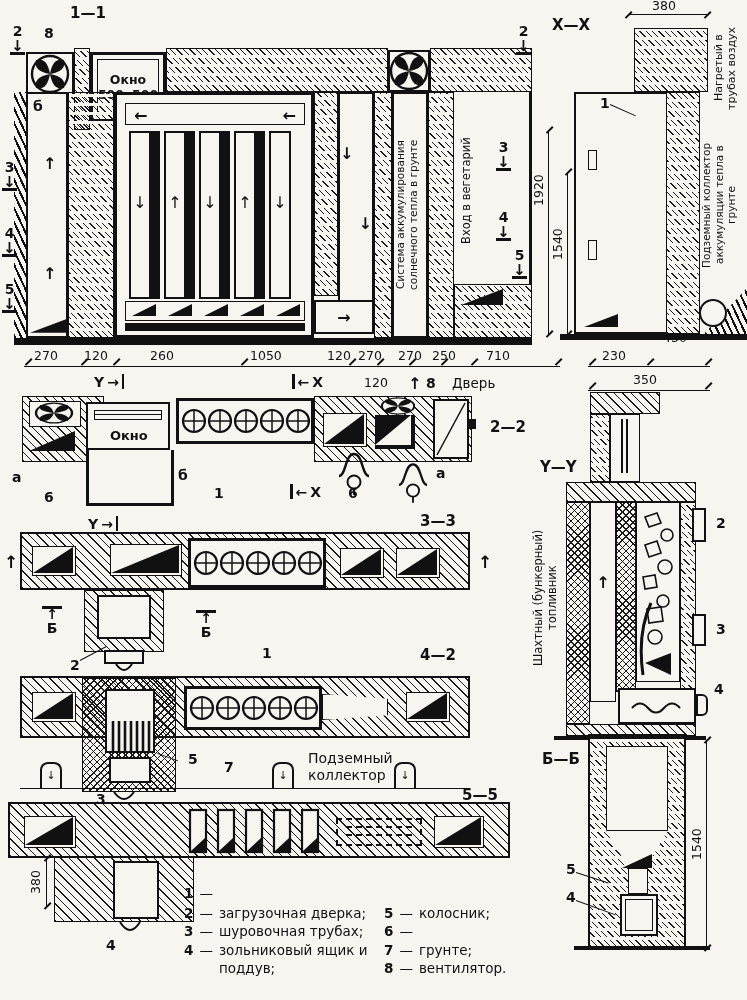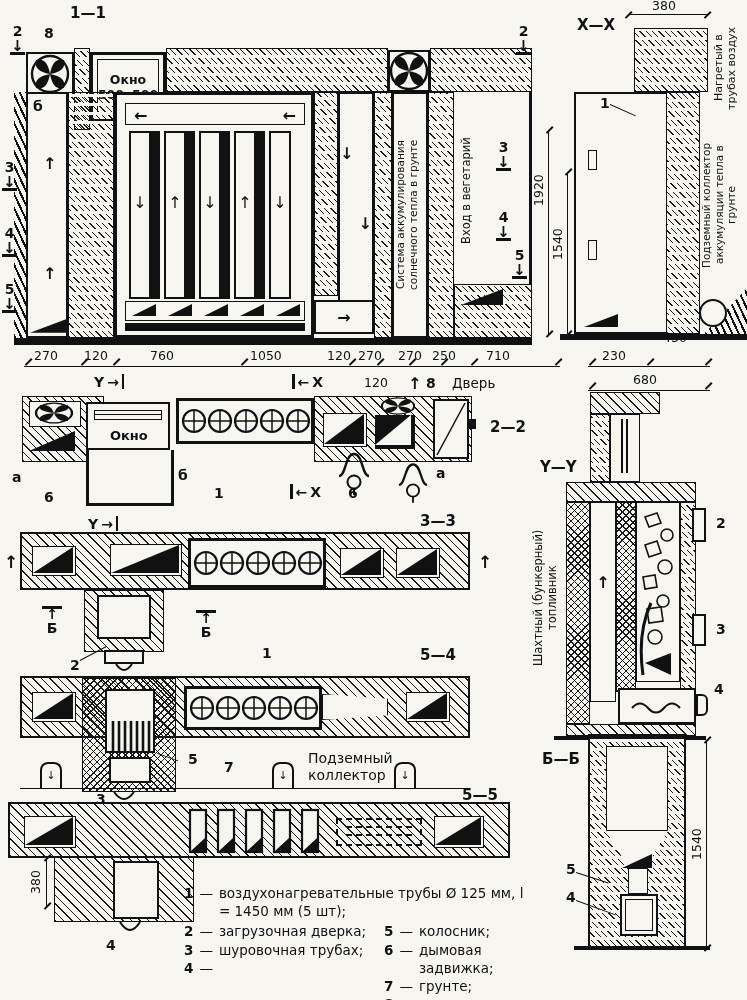--- a/index.html
+++ b/index.html
@@ -200,21 +200,21 @@
         <use href="#wedge"></use>
       </svg>
   </div>
   <div class="cut" style="left:512px;top:248px">
     <span>5</span>
     <span class="ar">↓</span>
       <div class="bar"></div>
   </div>
   <div class="abs blk" style="left:14px;top:338px;width:518px;height:7px"></div>
 
-  <div class="abs lbl" style="left:577px;top:18px">X—X</div>
+  <div class="abs lbl" style="left:552px;top:18px">X—X</div>
   <div class="abs hline" style="left:628px;top:14px;width:80px">
     <div class="tick" style="left:-4px;top:-1px"></div>
       <div class="tick" style="right:-4px;top:-1px"></div>
   </div>
   <div class="abs dim" style="left:652px;top:0">380</div>
   <div class="abs vt txt" style="left:712px;top:2px;width:32px;height:132px;font-size:11px">Нагретый в
 трубах воздух</div>
 
   <div class="abs brick" style="left:634px;top:28px;width:74px;height:64px"></div>
   <div class="abs w" style="left:574px;top:92px;width:92px;height:242px;border:2px solid #111;border-right:none">
@@ -254,21 +254,21 @@
   <div class="tick" style="left:112px;top:361px"></div>
     <div class="tick" style="left:240px;top:361px"></div>
   <div class="tick" style="left:348px;top:361px"></div>
     <div class="tick" style="left:376px;top:361px"></div>
   <div class="tick" style="left:408px;top:361px"></div>
     <div class="tick" style="left:440px;top:361px"></div>
   <div class="tick" style="left:470px;top:361px"></div>
     <div class="tick" style="left:554px;top:361px"></div>
   <div class="abs dim" style="left:34px;top:350px">270</div>
   <div class="abs dim" style="left:84px;top:350px">120</div>
-  <div class="abs dim" style="left:150px;top:350px">760</div>
+  <div class="abs dim" style="left:150px;top:350px">260</div>
   <div class="abs dim" style="left:250px;top:350px">1050</div>
   <div class="abs dim" style="left:327px;top:350px">120</div>
   <div class="abs dim" style="left:358px;top:350px">270</div>
   <div class="abs dim" style="left:398px;top:350px">270</div>
   <div class="abs dim" style="left:432px;top:350px">250</div>
   <div class="abs dim" style="left:486px;top:350px">710</div>
 
   <div class="smark" style="left:94px;top:374px">
     <span>Y</span>
     <span>→</span>
@@ -286,21 +286,21 @@
 
   <div class="abs hline" style="left:588px;top:366px;width:122px"></div>
   <div class="tick" style="left:588px;top:361px"></div>
     <div class="tick" style="left:646px;top:361px"></div>
     <div class="tick" style="left:704px;top:361px"></div>
   <div class="abs dim" style="left:602px;top:350px">230</div>
   <div class="abs dim" style="left:663px;top:332px">430</div>
   <div class="abs hline" style="left:588px;top:390px;width:122px"></div>
   <div class="tick" style="left:588px;top:385px"></div>
     <div class="tick" style="left:704px;top:385px"></div>
-  <div class="abs dim" style="left:633px;top:374px">680</div>
+  <div class="abs dim" style="left:633px;top:374px">350</div>
 
   <div class="abs diag bd1" style="left:22px;top:396px;width:82px;height:66px">
     <div class="abs w bd1" style="left:6px;top:4px;width:52px;height:26px">
       <svg width="48" height="22">
           <use href="#fan" x="24" y="11" transform="scale(1 .55)" transform-origin="24 11"></use>
         </svg>
     </div>
     <svg class="abs" style="left:6px;top:34px" width="46" height="20" viewBox="0 0 42 16" preserveAspectRatio="none">
         <use href="#wedge"></use>
       </svg>
@@ -425,21 +425,21 @@
   </div>
   <div class="cutup" style="left:196px;top:610px">
     <div class="bar"></div>
     <span class="ar">↑</span>
     <span>Б</span>
   </div>
   <div class="abs n" style="left:70px;top:658px">2</div>
   <div class="lead" style="left:80px;top:660px;width:30px;transform:rotate(-28deg)"></div>
   <div class="abs n" style="left:262px;top:646px">1</div>
 
-  <div class="abs lbl" style="left:420px;top:648px">5—4</div>
+  <div class="abs lbl" style="left:420px;top:648px">4—2</div>
   <div class="abs diag bd" style="left:20px;top:676px;width:450px;height:62px">
     <div class="abs w bd1" style="left:10px;top:14px;width:44px;height:30px">
       <svg width="40" height="26" viewBox="0 0 42 16" preserveAspectRatio="none">
           <use href="#wedge"></use>
         </svg>
     </div>
     <div class="abs w bd3" style="left:162px;top:8px;width:138px;height:44px">
       <svg width="132" height="38">
         <use href="#tube" x="15" y="19"></use>
           <use href="#tube" x="41" y="19"></use>
@@ -530,49 +530,48 @@
   <div class="abs vt dim" style="left:30px;top:864px;height:36px">380</div>
   <svg class="abs" style="left:118px;top:922px" width="24" height="14">
       <path d="M2 0 Q12 16 22 0" fill="none" stroke="#111" stroke-width="2"></path>
     </svg>
   <div class="abs n" style="left:106px;top:938px">4</div>
 
   <div class="abs" style="left:184px;top:884px;width:372px;font-size:13.5px;line-height:1.35">
     <div style="display:flex;gap:6px">
       <span style="font-weight:bold">1</span>
       <span>—</span>
-      <span style="width:320px">воздухонагревательные трубы Ø 125 мм, l = 1450 мм (5 шт);</span>
     </div>
     <div style="display:flex;margin-top:2px">
       <div style="width:200px">
         <div style="display:flex;gap:6px">
             <span style="font-weight:bold">2</span>
             <span>—</span>
             <span>загрузочная дверка;</span>
           </div>
         <div style="display:flex;gap:6px">
             <span style="font-weight:bold">3</span>
             <span>—</span>
             <span>шуровочная трубах;</span>
           </div>
         <div style="display:flex;gap:6px">
             <span style="font-weight:bold">4</span>
             <span>—</span>
+            <span style="width:150px">зольниковый ящик и поддув;</span>
           </div>
       </div>
       <div style="width:170px">
         <div style="display:flex;gap:6px">
             <span style="font-weight:bold">5</span>
             <span>—</span>
             <span>колосник;</span>
           </div>
         <div style="display:flex;gap:6px">
             <span style="font-weight:bold">6</span>
             <span>—</span>
-            <span>дымовая задвижка;</span>
           </div>
         <div style="display:flex;gap:6px">
             <span style="font-weight:bold">7</span>
             <span>—</span>
             <span>грунте;</span>
           </div>
         <div style="display:flex;gap:6px">
             <span style="font-weight:bold">8</span>
             <span>—</span>
             <span>вентилятор.</span>

